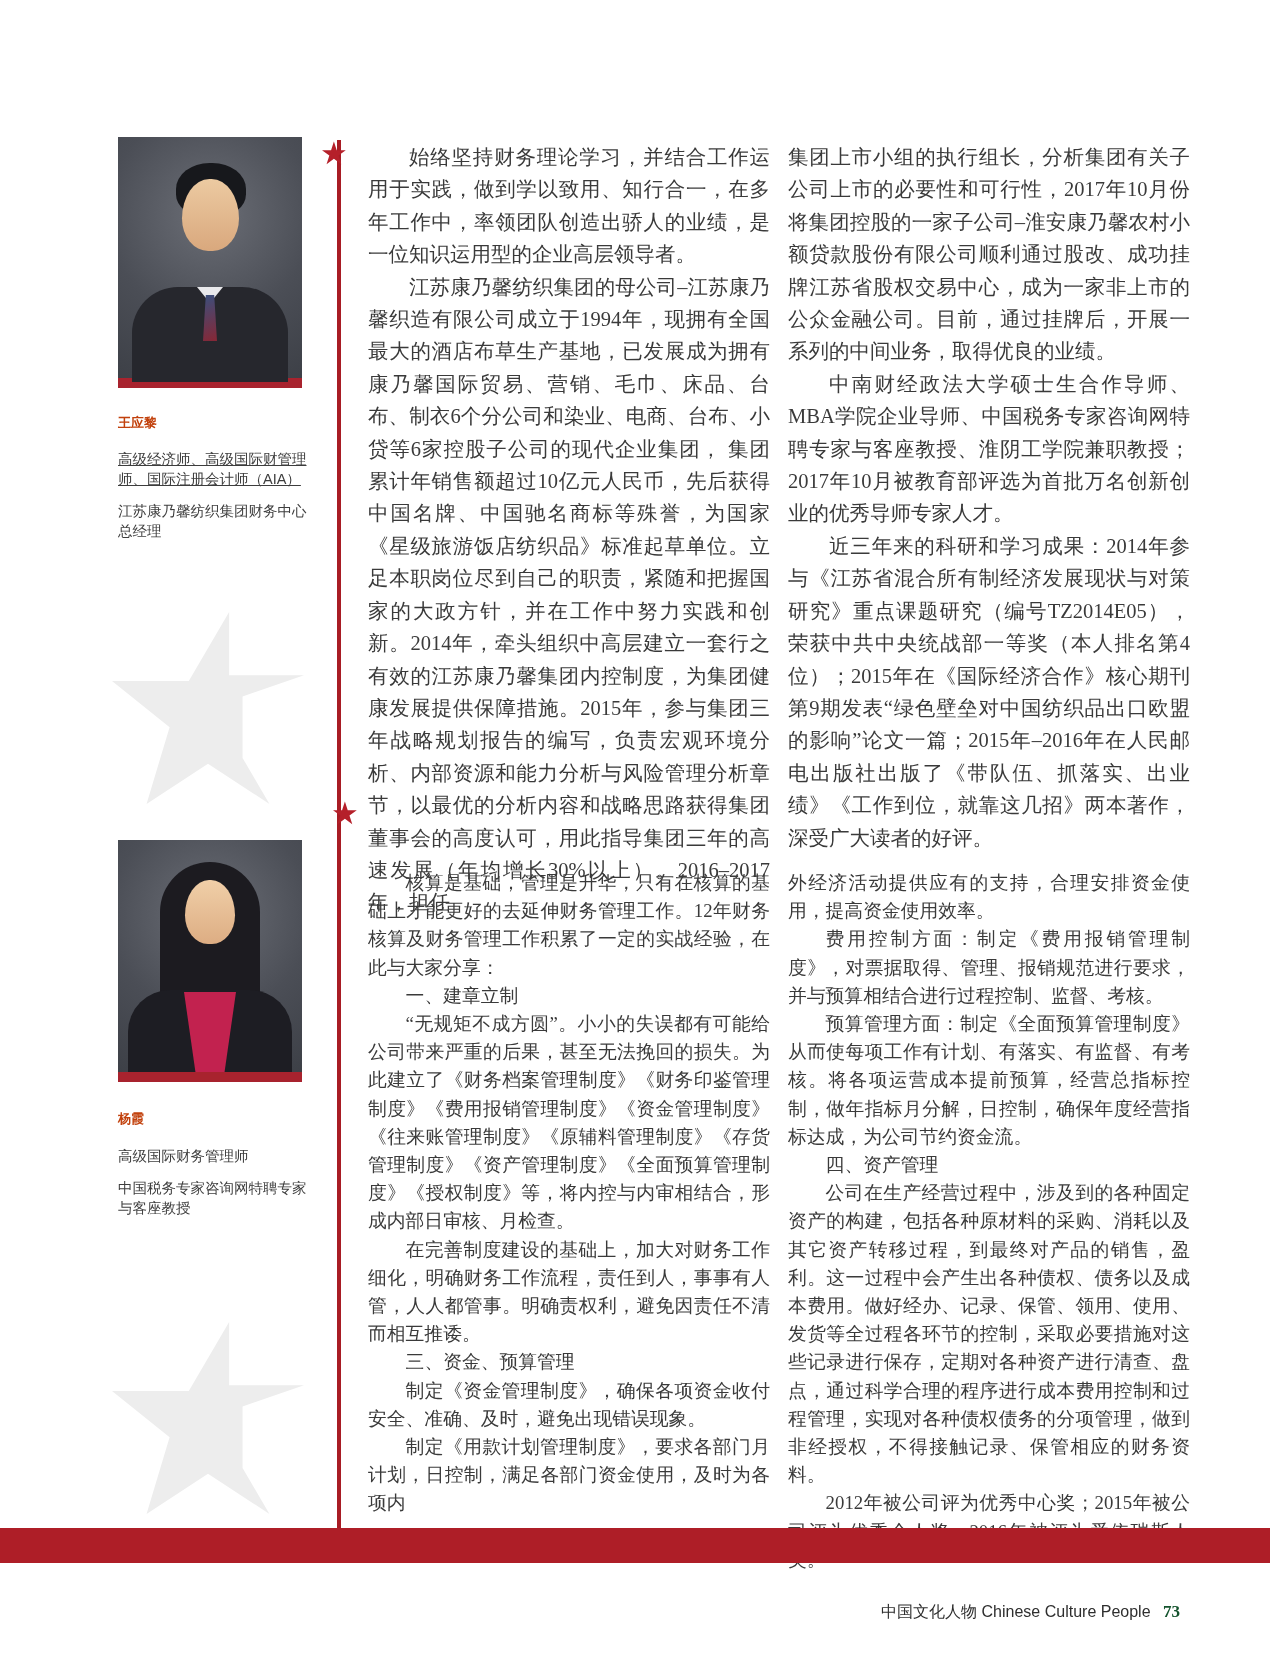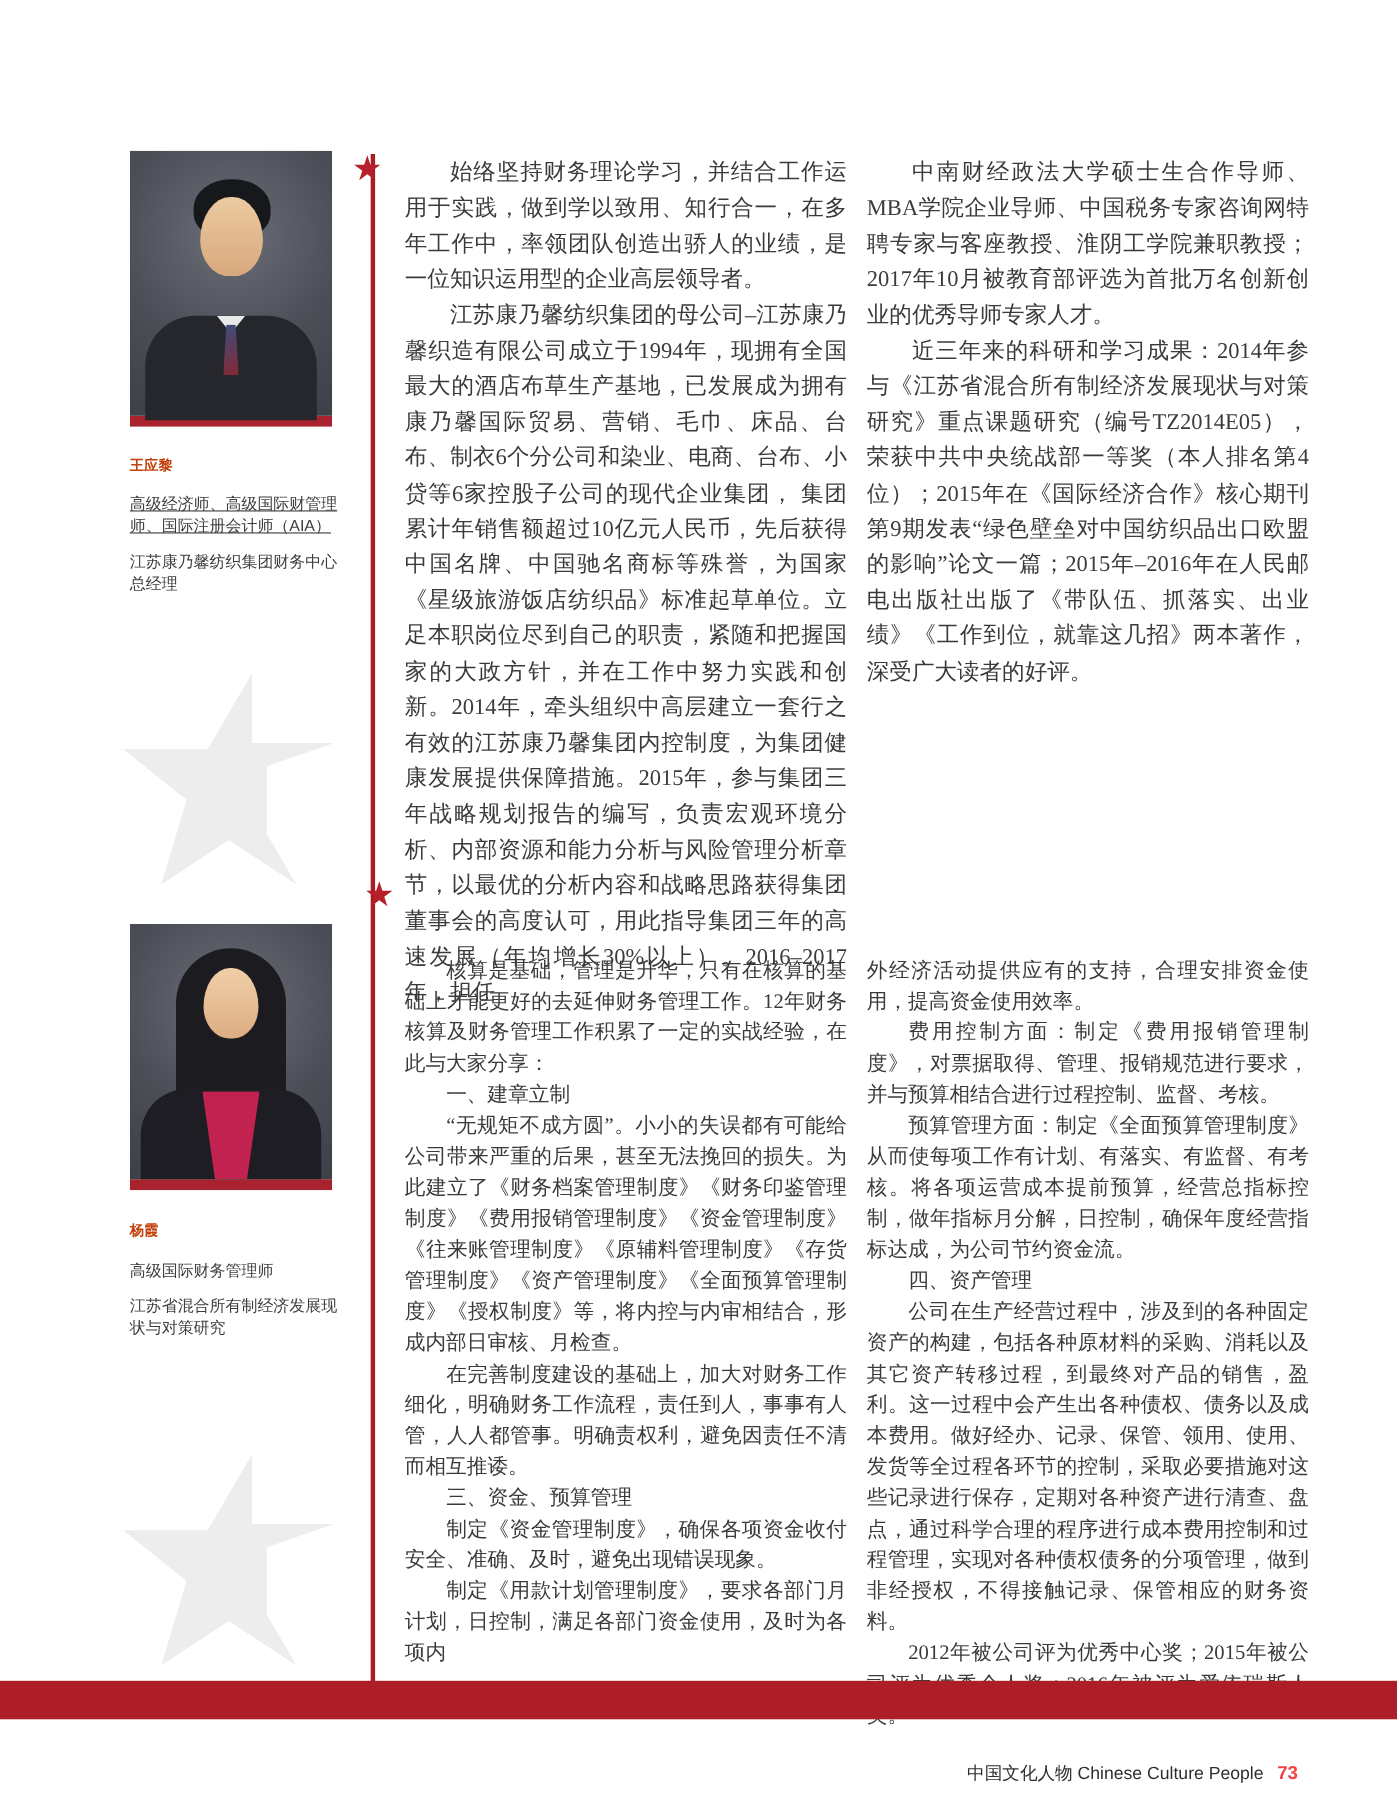--- a/index.html
+++ b/index.html
@@ -45,21 +45,21 @@
   .s1{font-size:20.5px;line-height:32.4px;top:141px;}
   .s2{font-size:18.8px;line-height:28.2px;top:869px;}
   .c1{left:357px;margin-left:11px;} .c2{left:788px;}
   .bp{margin:0;padding:0;}
   .indent,.head{text-indent:2em;}
   .flow{text-indent:0;}
 
   
   .bottom-band{position:absolute;left:0;top:1528px;width:1270px;height:35px;background:#ae1e27;}
   .footer{position:absolute;right:90px;top:1602px;font-size:16px;color:#2e2e2e;}
-  .footer .pg{font-weight:bold;font-size:17px;margin-left:8px;color:#ef4444;}
+  .footer .pg{font-weight:bold;font-size:17px;margin-left:8px;color:#14532d;font-family:Liberation Serif, serif;}
 </style>
 </head>
 <body>
 
 <div class="page">
 
   <div class="vline"></div>
   <div class="red-star rs1">★</div>
   <div class="red-star rs2">★</div>
   <div class="wm-star wm1"></div>
@@ -83,27 +83,28 @@
     <div class="photo-img">
       <div class="sil f-hair"></div>
       <div class="sil f-body"></div>
       <div class="sil f-blouse"></div>
       <div class="sil f-face"></div>
     </div>
     <div class="photo-strip"></div>
   </div>
   <div class="cap cap-name" style="top:1110px;">杨霞</div>
   <div class="cap cap-line" style="top:1146px;">高级国际财务管理师</div>
-  <div class="cap cap-line" style="top:1178px;">江苏省混合所有制经济发展现状与对策研究</div>
+  <div class="cap cap-line" style="top:1178px;">中国税务专家咨询网特聘专家与客座教授</div>
 
   <div class="col s1 c1">
       <p class="bp indent">始络坚持财务理论学习，并结合工作运用于实践，做到学以致用、知行合一，在多年工作中，率领团队创造出骄人的业绩，是一位知识运用型的企业高层领导者。</p>
       <p class="bp indent">江苏康乃馨纺织集团的母公司–江苏康乃馨织造有限公司成立于1994年，现拥有全国最大的酒店布草生产基地，已发展成为拥有康乃馨国际贸易、营销、毛巾、床品、台布、制衣6个分公司和染业、电商、台布、小贷等6家控股子公司的现代企业集团， 集团累计年销售额超过10亿元人民币，先后获得中国名牌、中国驰名商标等殊誉，为国家《星级旅游饭店纺织品》标准起草单位。立足本职岗位尽到自己的职责，紧随和把握国家的大政方针，并在工作中努力实践和创新。2014年，牵头组织中高层建立一套行之有效的江苏康乃馨集团内控制度，为集团健康发展提供保障措施。2015年，参与集团三年战略规划报告的编写，负责宏观环境分析、内部资源和能力分析与风险管理分析章节，以最优的分析内容和战略思路获得集团董事会的高度认可，用此指导集团三年的高速发展（年均增长30%以上）。2016–2017年，担任</p>
     </div>
   <div class="col s1 c2">
+      <p class="bp flow">集团上市小组的执行组长，分析集团有关子公司上市的必要性和可行性，2017年10月份将集团控股的一家子公司–淮安康乃馨农村小额贷款股份有限公司顺利通过股改、成功挂牌江苏省股权交易中心，成为一家非上市的公众金融公司。目前，通过挂牌后，开展一系列的中间业务，取得优良的业绩。</p>
       <p class="bp indent">中南财经政法大学硕士生合作导师、MBA学院企业导师、中国税务专家咨询网特聘专家与客座教授、淮阴工学院兼职教授；2017年10月被教育部评选为首批万名创新创业的优秀导师专家人才。</p>
       <p class="bp indent">近三年来的科研和学习成果：2014年参与《江苏省混合所有制经济发展现状与对策研究》重点课题研究（编号TZ2014E05），荣获中共中央统战部一等奖（本人排名第4位）；2015年在《国际经济合作》核心期刊第9期发表“绿色壁垒对中国纺织品出口欧盟的影响”论文一篇；2015年–2016年在人民邮电出版社出版了《带队伍、抓落实、出业绩》《工作到位，就靠这几招》两本著作，深受广大读者的好评。</p>
     </div>
   <div class="col s2 c1">
       <p class="bp indent">核算是基础，管理是升华，只有在核算的基础上才能更好的去延伸财务管理工作。12年财务核算及财务管理工作积累了一定的实战经验，在此与大家分享：</p>
       <p class="bp head">一、建章立制</p>
       <p class="bp indent">“无规矩不成方圆”。小小的失误都有可能给公司带来严重的后果，甚至无法挽回的损失。为此建立了《财务档案管理制度》《财务印鉴管理制度》《费用报销管理制度》《资金管理制度》《往来账管理制度》《原辅料管理制度》《存货管理制度》《资产管理制度》《全面预算管理制度》《授权制度》等，将内控与内审相结合，形成内部日审核、月检查。</p>
       <p class="bp indent">在完善制度建设的基础上，加大对财务工作细化，明确财务工作流程，责任到人，事事有人管，人人都管事。明确责权利，避免因责任不清而相互推诿。</p>
       <p class="bp head">三、资金、预算管理</p>
       <p class="bp indent">制定《资金管理制度》，确保各项资金收付安全、准确、及时，避免出现错误现象。</p>

